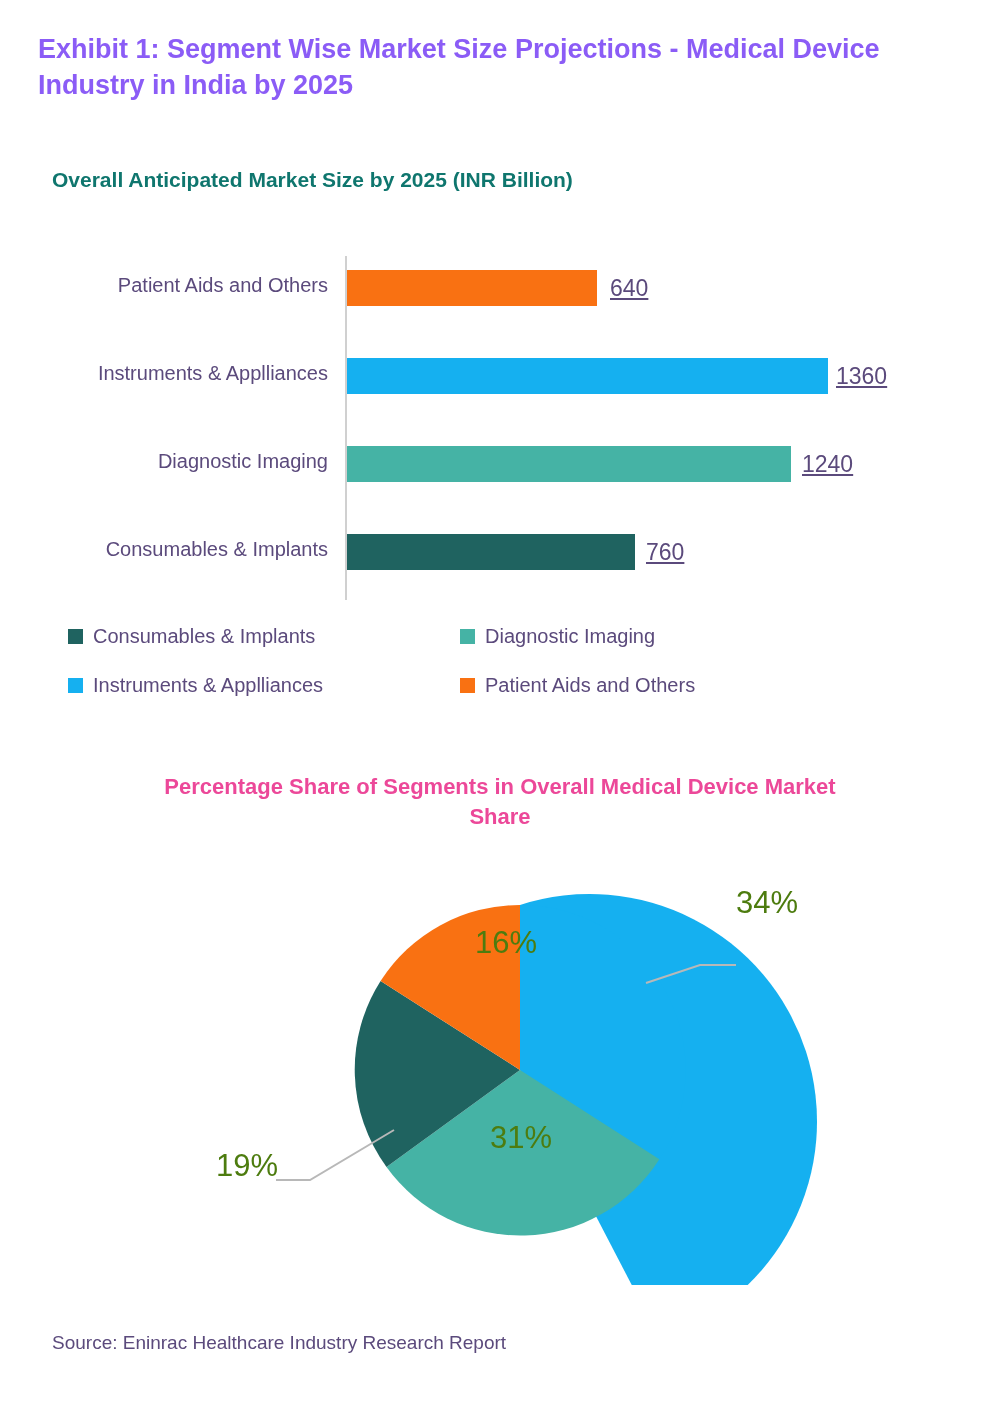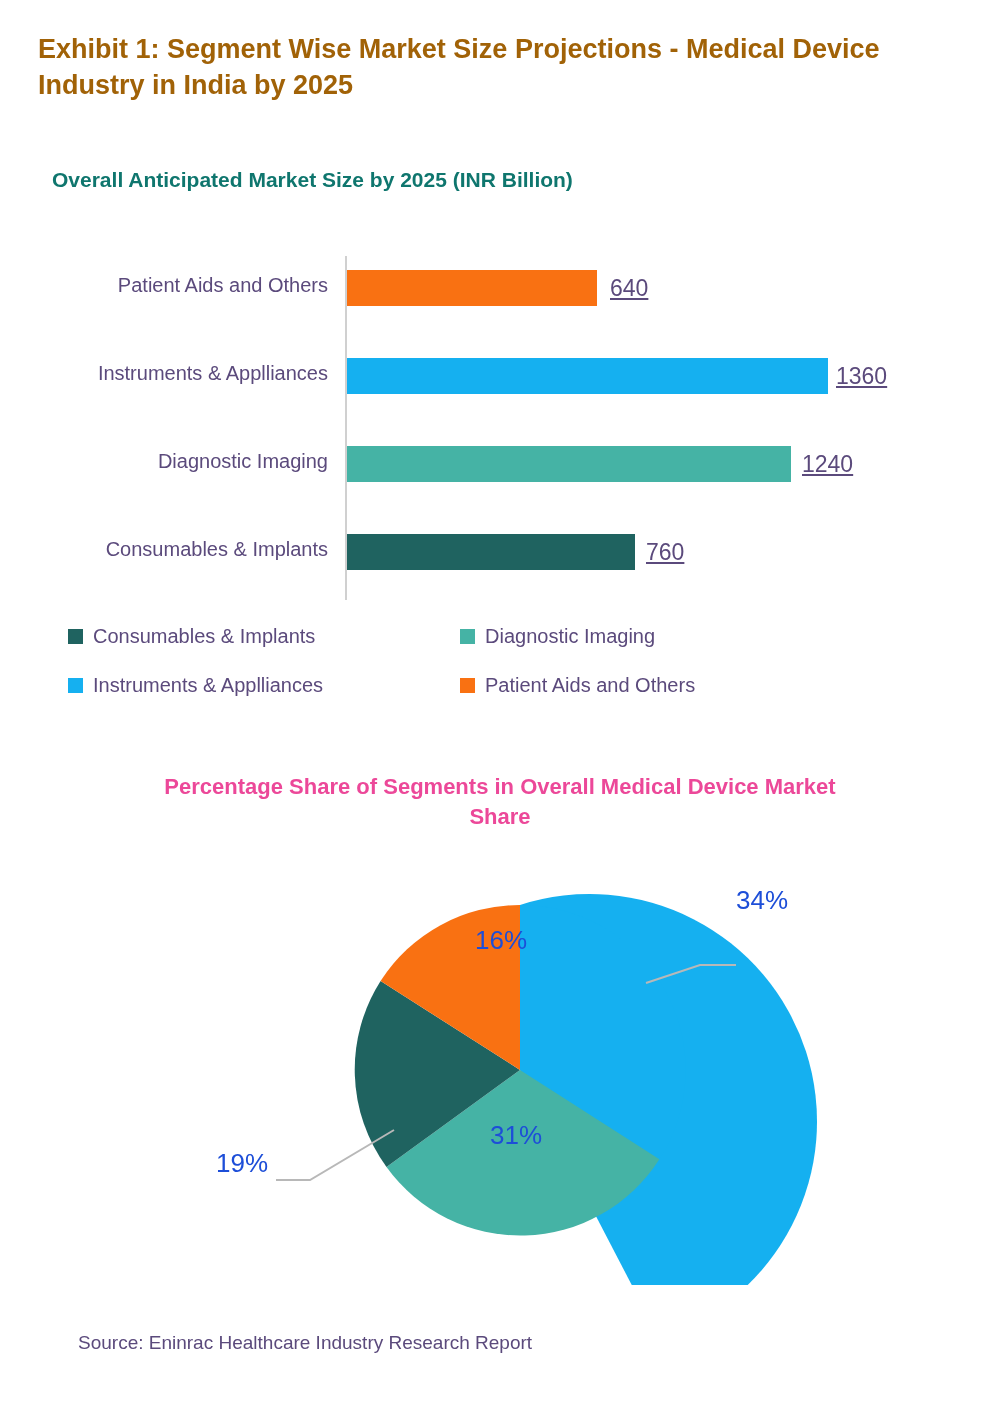--- a/index.html
+++ b/index.html
@@ -17,21 +17,21 @@
   }
 
   .exhibit-title {
     position: absolute;
     left: 38px;
     top: 32px;
     width: 880px;
     font-size: 27px;
     font-weight: bold;
     line-height: 1.32;
-    color: #a16207;
+    color: #8b5cf6;
   }
 
   .bar-chart-title {
     position: absolute;
     left: 52px;
     top: 168px;
     font-size: 21px;
     font-weight: bold;
     color: #0f766e;
   }
@@ -119,34 +119,33 @@
   }
   .pie-wrap {
     position: absolute;
     left: 180px;
     top: 865px;
     width: 640px;
     height: 420px;
   }
   .pie-label {
     position: absolute;
-    font-size: 26px;
-    color: #1d4ed8;
+    font-size: 31px;
+    color: #4d7c0f;
   }
   .pie-label.inside {
     font-weight: normal;
   }
 
   .source {
     position: absolute;
     left: 52px;
     top: 1332px;
     font-size: 19px;
     color: #5b4a7c;
-    margin-left: 26px;
   }
 </style>
 </head>
 <body>
 
 <div class="exhibit-title">Exhibit 1: Segment Wise Market Size Projections - Medical Device Industry in India by 2025</div>
 
 <div class="bar-chart-title">Overall Anticipated Market Size by 2025 (INR Billion)</div>
 
 <div class="bar-chart">

